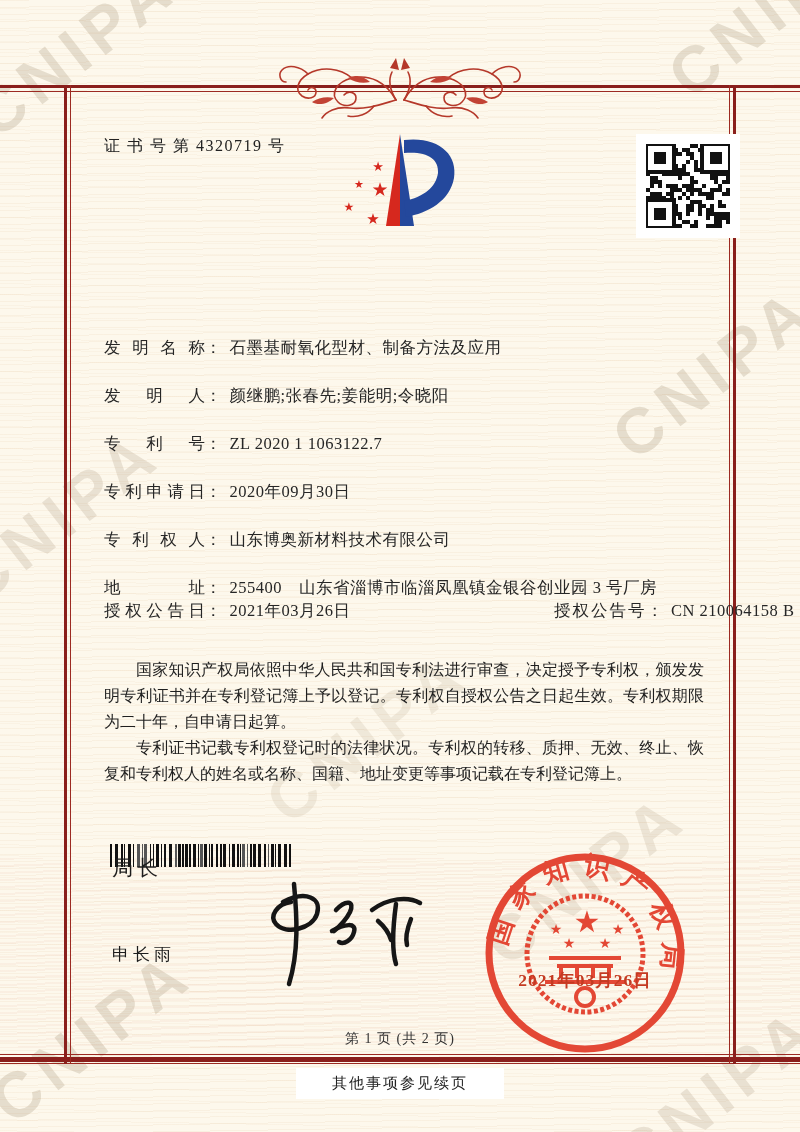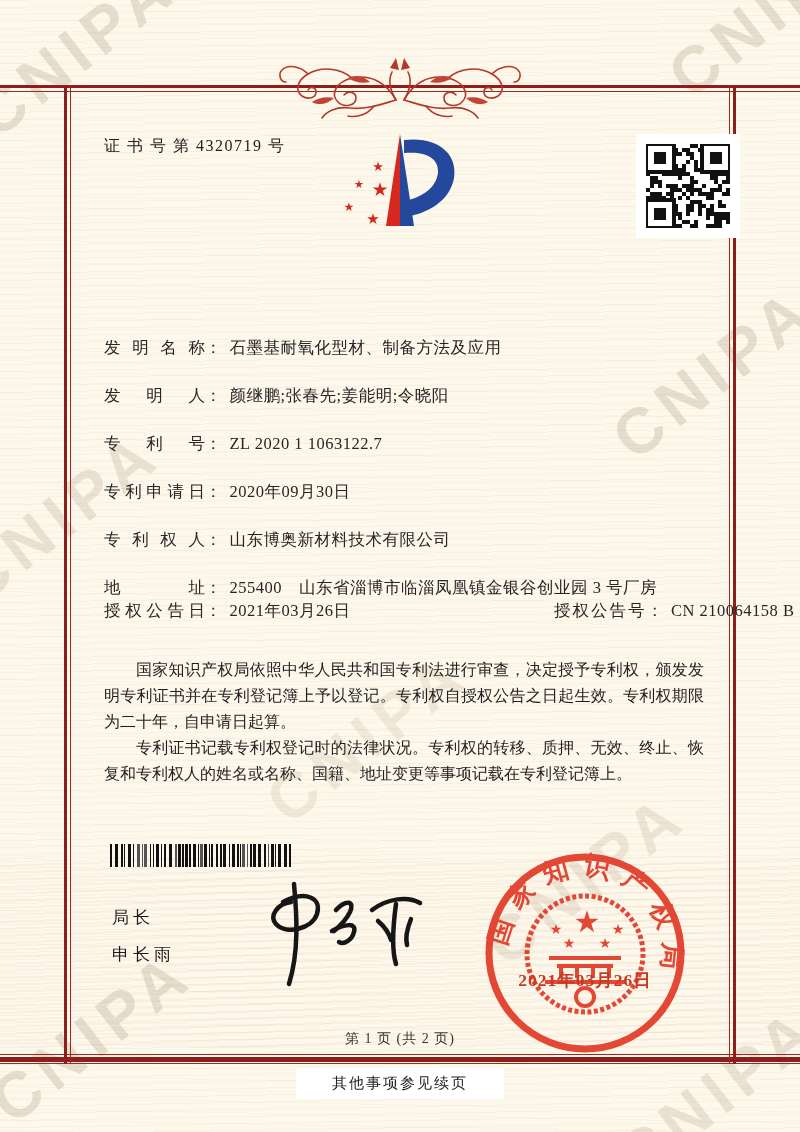--- a/index.html
+++ b/index.html
@@ -70,21 +70,21 @@
   .grant2{position:absolute;left:420px;top:0;white-space:nowrap;}
   .glabel{letter-spacing:2px;margin-left:30px;}
 
   .paras{position:absolute;left:104px;top:657px;width:600px;font-size:16px;line-height:1.62;
     text-align:justify;color:#1f1f1f;}
   .paras p{margin:0;text-indent:2em;}
 
   .barcode{position:absolute;left:110px;top:844px;width:212px;height:23px;display:flex;overflow:hidden;}
   .barcode div{height:100%;flex:none;}
 
-  .director-title{position:absolute;left:112px;top:906px;font-size:17px;letter-spacing:4px;color:#1c1c1c;}
+  .director-title{position:absolute;left:112px;top:854px;font-size:21px;letter-spacing:4px;color:#1c1c1c;}
   .director-name{position:absolute;left:112px;top:943px;font-size:17px;letter-spacing:4px;color:#1c1c1c;}
   .signature{position:absolute;left:228px;top:874px;width:200px;height:118px;}
 
   .seal{position:absolute;left:478px;top:846px;width:214px;height:214px;}
   .seal-date{
     position:absolute;left:485px;top:968px;width:200px;text-align:center;
     font-size:17.5px;font-weight:600;color:#c43a22;letter-spacing:1px;white-space:nowrap;
   }
 
   .page-info{position:absolute;left:0;top:1030px;width:800px;text-align:center;font-size:14px;color:#333;letter-spacing:1px;}

